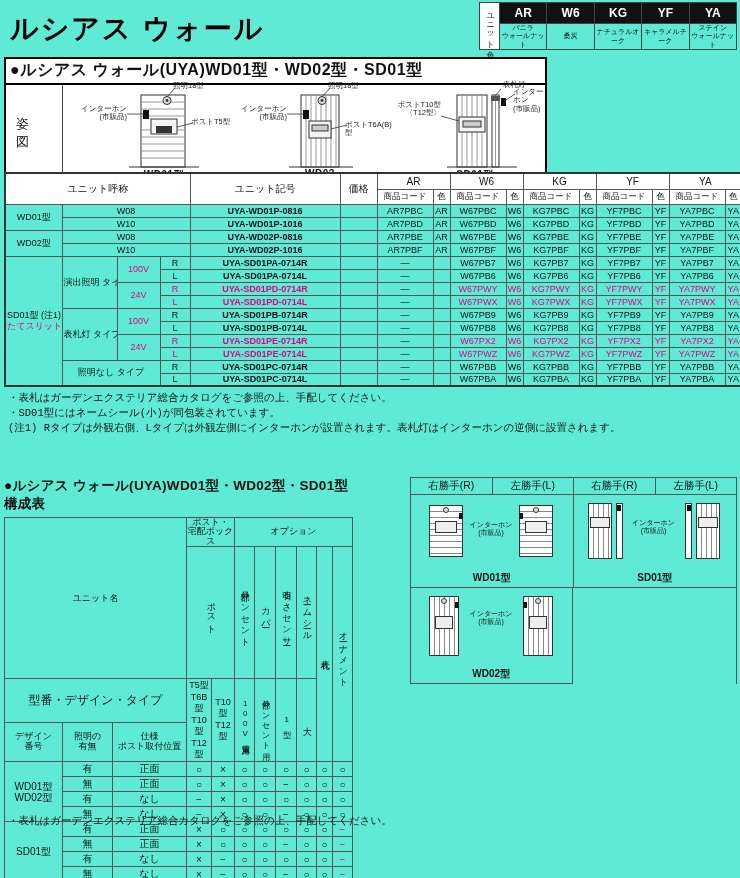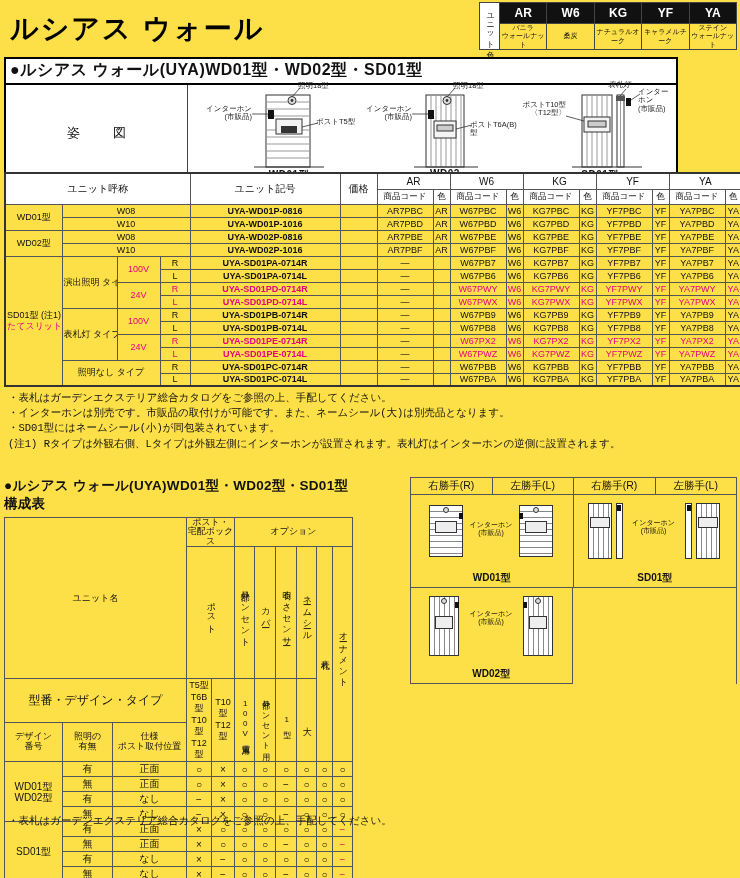--- a/index.html
+++ b/index.html
@@ -1,18 +1,18 @@
 <!DOCTYPE html>
 <html><head>
 <meta charset="utf-8">
 <style>
   * { margin:0; padding:0; box-sizing:border-box; }
   body { background:#fff; }
   .page {
-    position:relative; width:740px; height:878px; background:#fde047;
+    position:relative; width:740px; height:878px; background:#5eead4;
     font-family:"Liberation Sans","DejaVu Sans",sans-serif; color:#111;
     overflow:hidden;
     padding-left:41px;
   }
   .mg { color:#e4007f; }
 
   
   .page-title {
     position:absolute; left:10px; top:10px;
     font-size:28px; font-weight:bold; letter-spacing:2px; color:#000;
@@ -26,21 +26,21 @@
   }
   .ct-rowlabel {
     width:20px; font-size:8px; font-weight:normal; background:#fff;
     writing-mode:vertical-rl; text-orientation:upright; line-height:1;
   }
   .ct-code { background:#111; color:#fff; font-size:12px; font-weight:bold; height:21px; }
   .ct-name { font-size:7px; height:26px; line-height:1.15; white-space:pre-line; }
 
   
   .box1 {
-    position:absolute; left:4px; top:57px; width:674px; border:2px solid #000; background:#fff;
+    position:absolute; left:4px; top:57px; width:543px; border:2px solid #000; background:#fff;
   }
   .sec1-title {
     font-size:16px; font-weight:bold; padding:1px 4px 2px 4px; border-bottom:2px solid #000;
     letter-spacing:0.5px;
   }
   .figure-row { display:flex; height:95px; }
   .fig-label {
     width:183px; border-right:1px solid #444; display:flex; align-items:center; justify-content:center;
     font-size:13px; letter-spacing:10px; padding-left:10px;
   }
@@ -228,21 +228,21 @@
             <rect x="106" y="13" width="5" height="8" fill="#111"></rect>
             <rect x="64" y="32" width="26" height="15" fill="#f4f4f4" stroke="#333"></rect>
             <rect x="68" y="36" width="18" height="6" fill="#ccc" stroke="#333"></rect>
             <line x1="52" y1="82" x2="122" y2="82" stroke="#333"></line>
             <line x1="46" y1="31" x2="64" y2="36" stroke="#333" stroke-width="0.8"></line>
             <line x1="100" y1="11" x2="106" y2="4" stroke="#333" stroke-width="0.8"></line>
             <line x1="111" y1="15" x2="120" y2="9" stroke="#333" stroke-width="0.8"></line>
           </svg>
           <span class="flabel" style="left:0px; top:16px; text-align:right; width:46px;">ポストT10型
 〈T12型〉</span>
-          <span class="flabel" style="left:88px; top:-4px;font-style:italic;">表札灯</span>
+          <span class="flabel" style="left:108px; top:-4px;">表札灯</span>
           <span class="flabel" style="left:118px; top:3px;">インターホン
 (市販品)</span>
           <span class="fcap" style="left:56px; top:83px; width:48px; text-align:center;">SD01型</span>
         </div>
 
       </div>
     </div>
   </div>
 
   <table class="product-table">
@@ -511,21 +511,20 @@
           <td>YF7PBA</td>
           <td class="colorcell">YF</td>
           <td>YA7PBA</td>
           <td class="colorcell">YA</td>
         </tr>
       </tbody>
   </table>
 
   <ul class="notes notes1">
       <li>・表札はガーデンエクステリア総合カタログをご参照の上、手配してください。</li>
-      <li>・インターホンは別売です。市販品の取付けが可能です。また、ネームシール(大)は別売品となります。</li>
       <li>・SD01型にはネームシール(小)が同包装されています。</li>
       <li>(注1) Rタイプは外観右側、Lタイプは外観左側にインターホンが設置されます。表札灯はインターホンの逆側に設置されます。</li>
     </ul>
 
   <div class="lower-left">
     <div class="sec-mid-title">●ルシアス ウォール(UYA)WD01型・WD02型・SD01型　構成表</div>
     <table class="comp-table">
       <colgroup>
         <col style="width:58px">
           <col style="width:50px">

